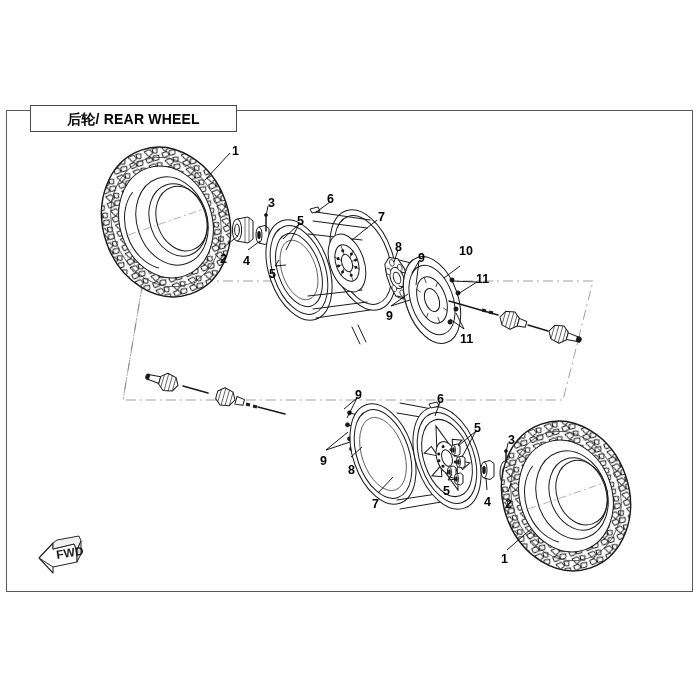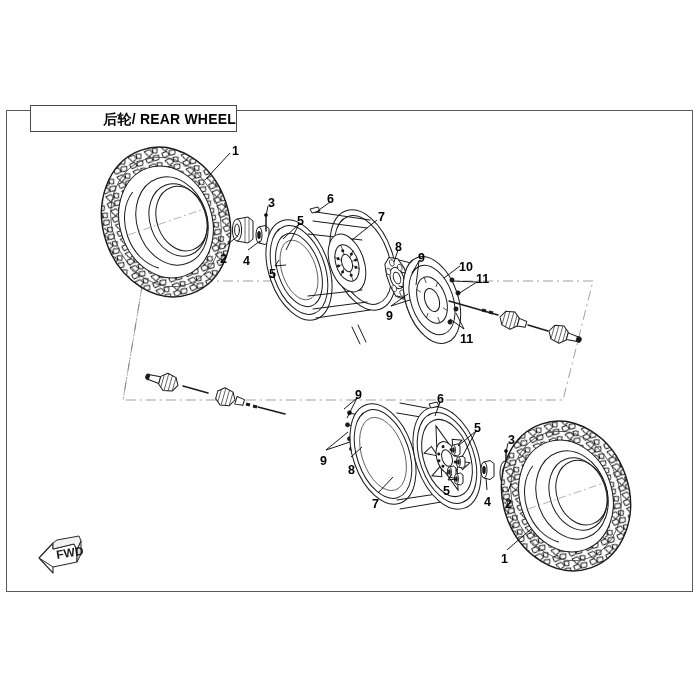--- a/index.html
+++ b/index.html
@@ -3,21 +3,21 @@
 <meta charset="utf-8">
 <style>
   html,body{margin:0;padding:0;background:#ffffff;}
   body{width:700px;height:700px;overflow:hidden;
        font-family:"Liberation Sans",sans-serif;color:#000;}
   #stage{position:relative;width:700px;height:700px;background:#fff;}
   #frame{position:absolute;left:6px;top:110px;width:687px;height:482px;
          border:1px solid #5a5a5a;box-sizing:border-box;background:#fff;}
   #title-box{position:absolute;left:30px;top:105px;width:207px;height:27px;
              border:1px solid #4a4a4a;background:#fff;box-sizing:border-box;
-             display:flex;align-items:center;justify-content:flex-end;z-index:6;}
+             display:flex;align-items:center;justify-content:center;z-index:6;}
   #title-text{font-size:14px;font-weight:bold;letter-spacing:.2px;
               white-space:nowrap;line-height:1;}
   svg{position:absolute;left:0;top:0;}
   .lbl{position:absolute;font-size:12.5px;font-weight:bold;line-height:1;
        z-index:5;color:#000;}
   .fwd-wrap{position:absolute;left:33px;top:534px;width:52px;height:42px;z-index:5;}
 </style>
 </head>
 <body>
 
@@ -402,21 +402,21 @@
   <div class="lbl" style="left:220px;top:253px">2</div>
   <div class="lbl" style="left:268px;top:197px">3</div>
   <div class="lbl" style="left:243px;top:255px">4</div>
   <div class="lbl" style="left:297px;top:215px">5</div>
   <div class="lbl" style="left:269px;top:268px">5</div>
   <div class="lbl" style="left:327px;top:193px">6</div>
   <div class="lbl" style="left:378px;top:211px">7</div>
   <div class="lbl" style="left:395px;top:241px">8</div>
   <div class="lbl" style="left:418px;top:252px">9</div>
   <div class="lbl" style="left:386px;top:310px">9</div>
-  <div class="lbl" style="left:459px;top:261px">10</div>
+  <div class="lbl" style="left:459px;top:245px">10</div>
   <div class="lbl" style="left:476px;top:273px">11</div>
   <div class="lbl" style="left:460px;top:333px">11</div>
 
   <div class="lbl" style="left:355px;top:389px">9</div>
   <div class="lbl" style="left:320px;top:455px">9</div>
   <div class="lbl" style="left:348px;top:464px">8</div>
   <div class="lbl" style="left:437px;top:393px">6</div>
   <div class="lbl" style="left:372px;top:498px">7</div>
   <div class="lbl" style="left:474px;top:422px">5</div>
   <div class="lbl" style="left:443px;top:485px">5</div>

